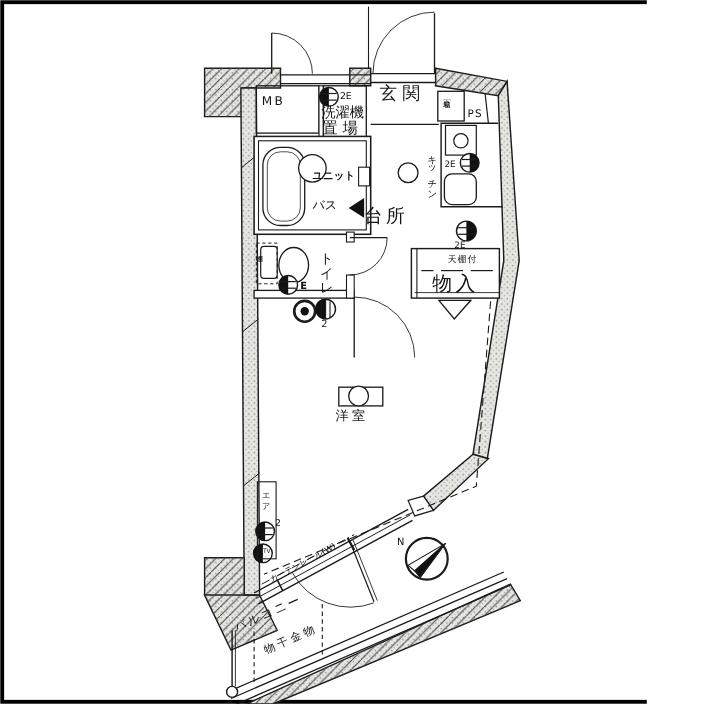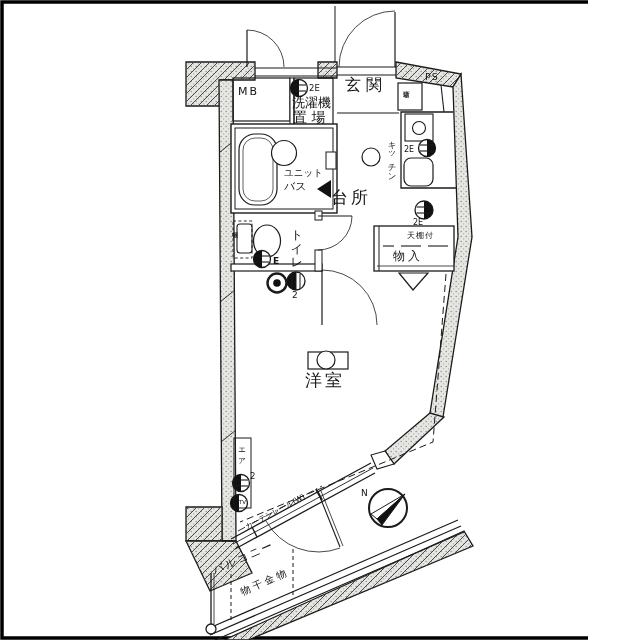--- a/index.html
+++ b/index.html
@@ -227,34 +227,34 @@
     <path d="M405,494 L377,519 L382,525 Z" fill="#111" stroke-width="1"></path>
   </g>
 </svg>
 
 <div class="lbl" style="left:238px;top:86px;font-size:11px;letter-spacing:2px;">MB</div>
 <div class="lbl" style="left:309px;top:84px;font-size:8.5px;">2E</div>
 <div class="lbl" style="left:292px;top:96px;font-size:13px;">洗濯機</div>
 <div class="lbl" style="left:293px;top:110px;font-size:14px;">置 場</div>
 <div class="lbl" style="left:345px;top:77px;font-size:16px;letter-spacing:5px;text-align:right;">玄関</div>
 <div class="lbl v" style="left:403px;top:86px;font-size:6.5px;">下駄箱</div>
-<div class="lbl" style="left:425px;top:72px;font-size:9.5px;letter-spacing:1px;">PS</div>
+<div class="lbl" style="left:425px;top:99px;font-size:9.5px;letter-spacing:1px;">PS</div>
 <div class="lbl v" style="left:388px;top:135px;font-size:8.5px;letter-spacing:1px;">キッチン</div>
 <div class="lbl" style="left:404px;top:146px;font-size:8px;">2E</div>
 <div class="lbl" style="left:413px;top:219px;font-size:8px;">2E</div>
 <div class="lbl" style="left:331px;top:189px;font-size:17px;letter-spacing:3px;">台所</div>
-<div class="lbl" style="left:284px;top:168px;font-size:9.5px;">ユニット</div>
+<div class="lbl" style="left:284px;top:156px;font-size:9.5px;font-weight:bold;">ユニット</div>
 <div class="lbl" style="left:284px;top:181px;font-size:11px;">バス</div>
 <div class="lbl v" style="left:291px;top:221px;font-size:12px;">トイレ</div>
 <div class="lbl v" style="left:232px;top:227px;font-size:6px;">棚板</div>
 <div class="lbl" style="left:273px;top:257px;font-size:9px;font-weight:bold;">E</div>
 <div class="lbl" style="left:292px;top:291px;font-size:9px;">2</div>
 <div class="lbl" style="left:407px;top:232px;font-size:8px;letter-spacing:1px;">天棚付</div>
-<div class="lbl" style="left:393px;top:250px;font-size:12px;letter-spacing:3px;">物入</div>
-<div class="lbl" style="left:305px;top:372px;font-size:17px;letter-spacing:3px;">洋室</div>
+<div class="lbl" style="left:393px;top:250px;font-size:18px;letter-spacing:3px;">物入</div>
+<div class="lbl" style="left:305px;top:372px;font-size:12px;letter-spacing:3px;">洋室</div>
 <div class="lbl v" style="left:238px;top:443px;font-size:7.5px;">エア</div>
 <div class="lbl" style="left:250px;top:472px;font-size:8.5px;">2</div>
 <div class="lbl" style="left:239px;top:500px;font-size:5.5px;">TV</div>
 <div class="lbl rot" style="left:244px;top:524px;font-size:7.5px;transform:rotate(-28deg);">カーテンレール(W)</div>
 <div class="lbl rot" style="left:211px;top:566px;font-size:11px;letter-spacing:2px;transform:rotate(-24deg);">バルコニー</div>
 <div class="lbl rot" style="left:239px;top:588px;font-size:10px;letter-spacing:3px;transform:rotate(-24deg);">物干金物</div>
 <div class="lbl" style="left:361px;top:489px;font-size:9px;">N</div>
 
 </div>
 

